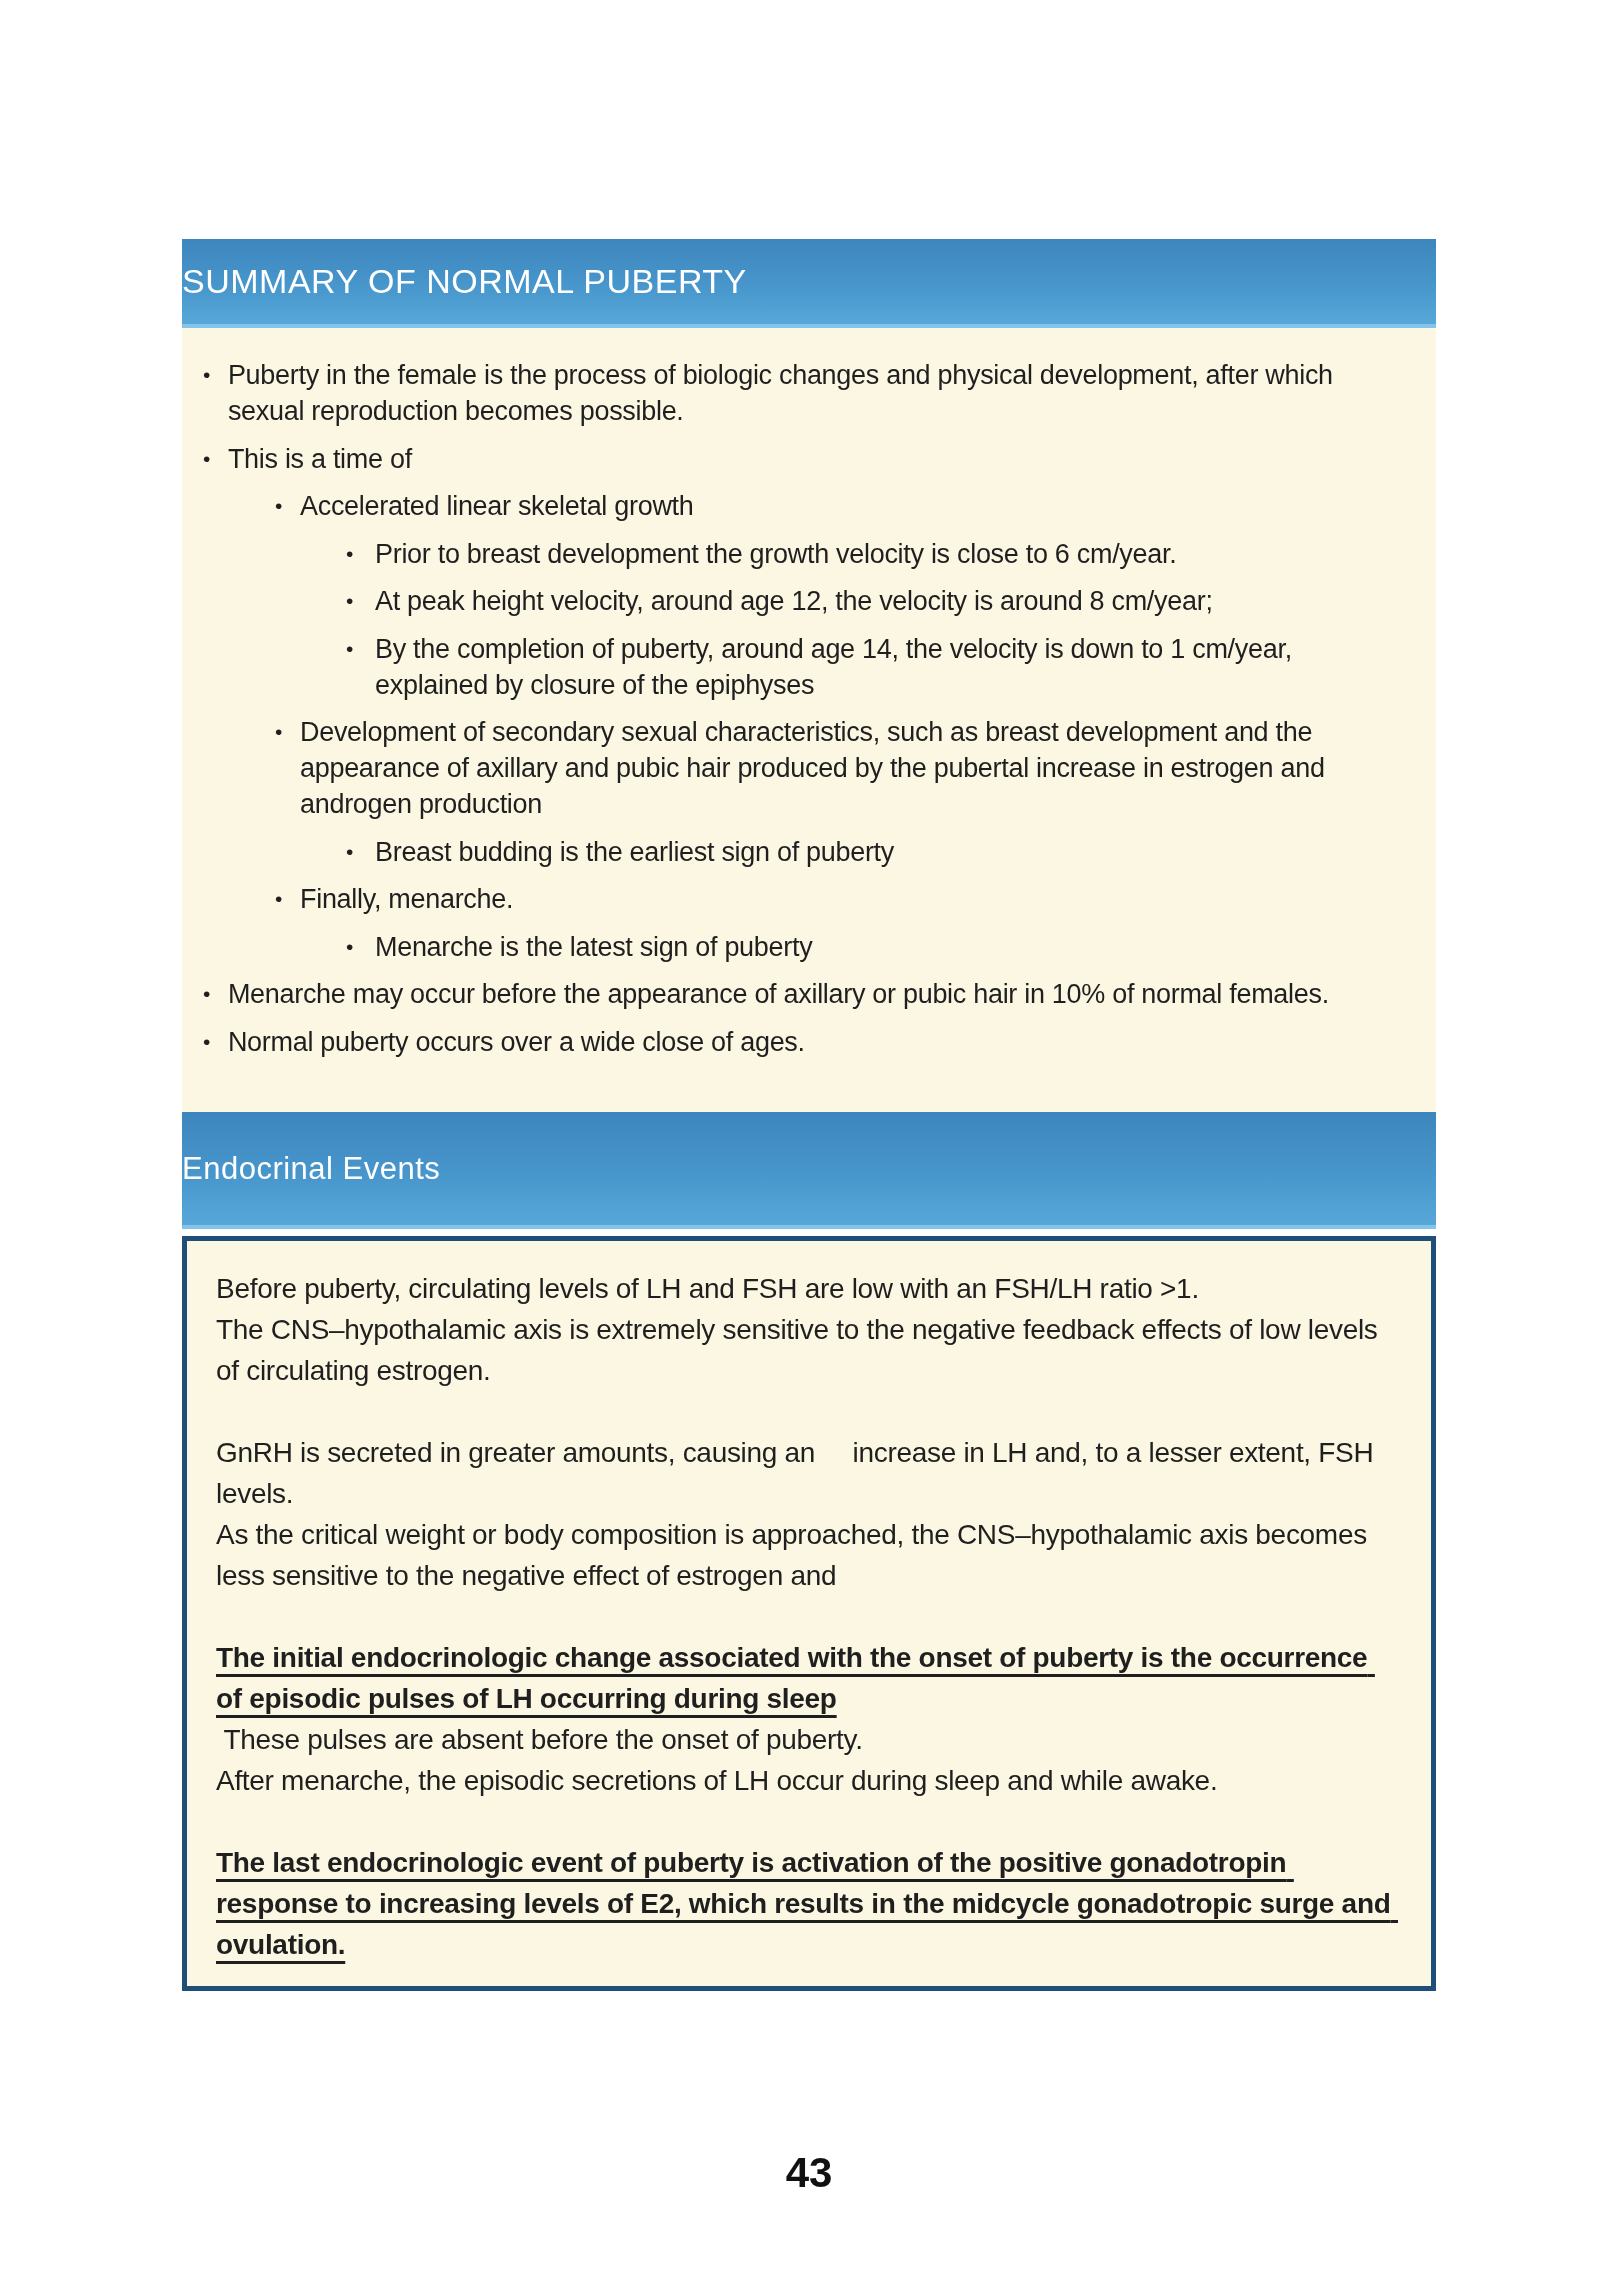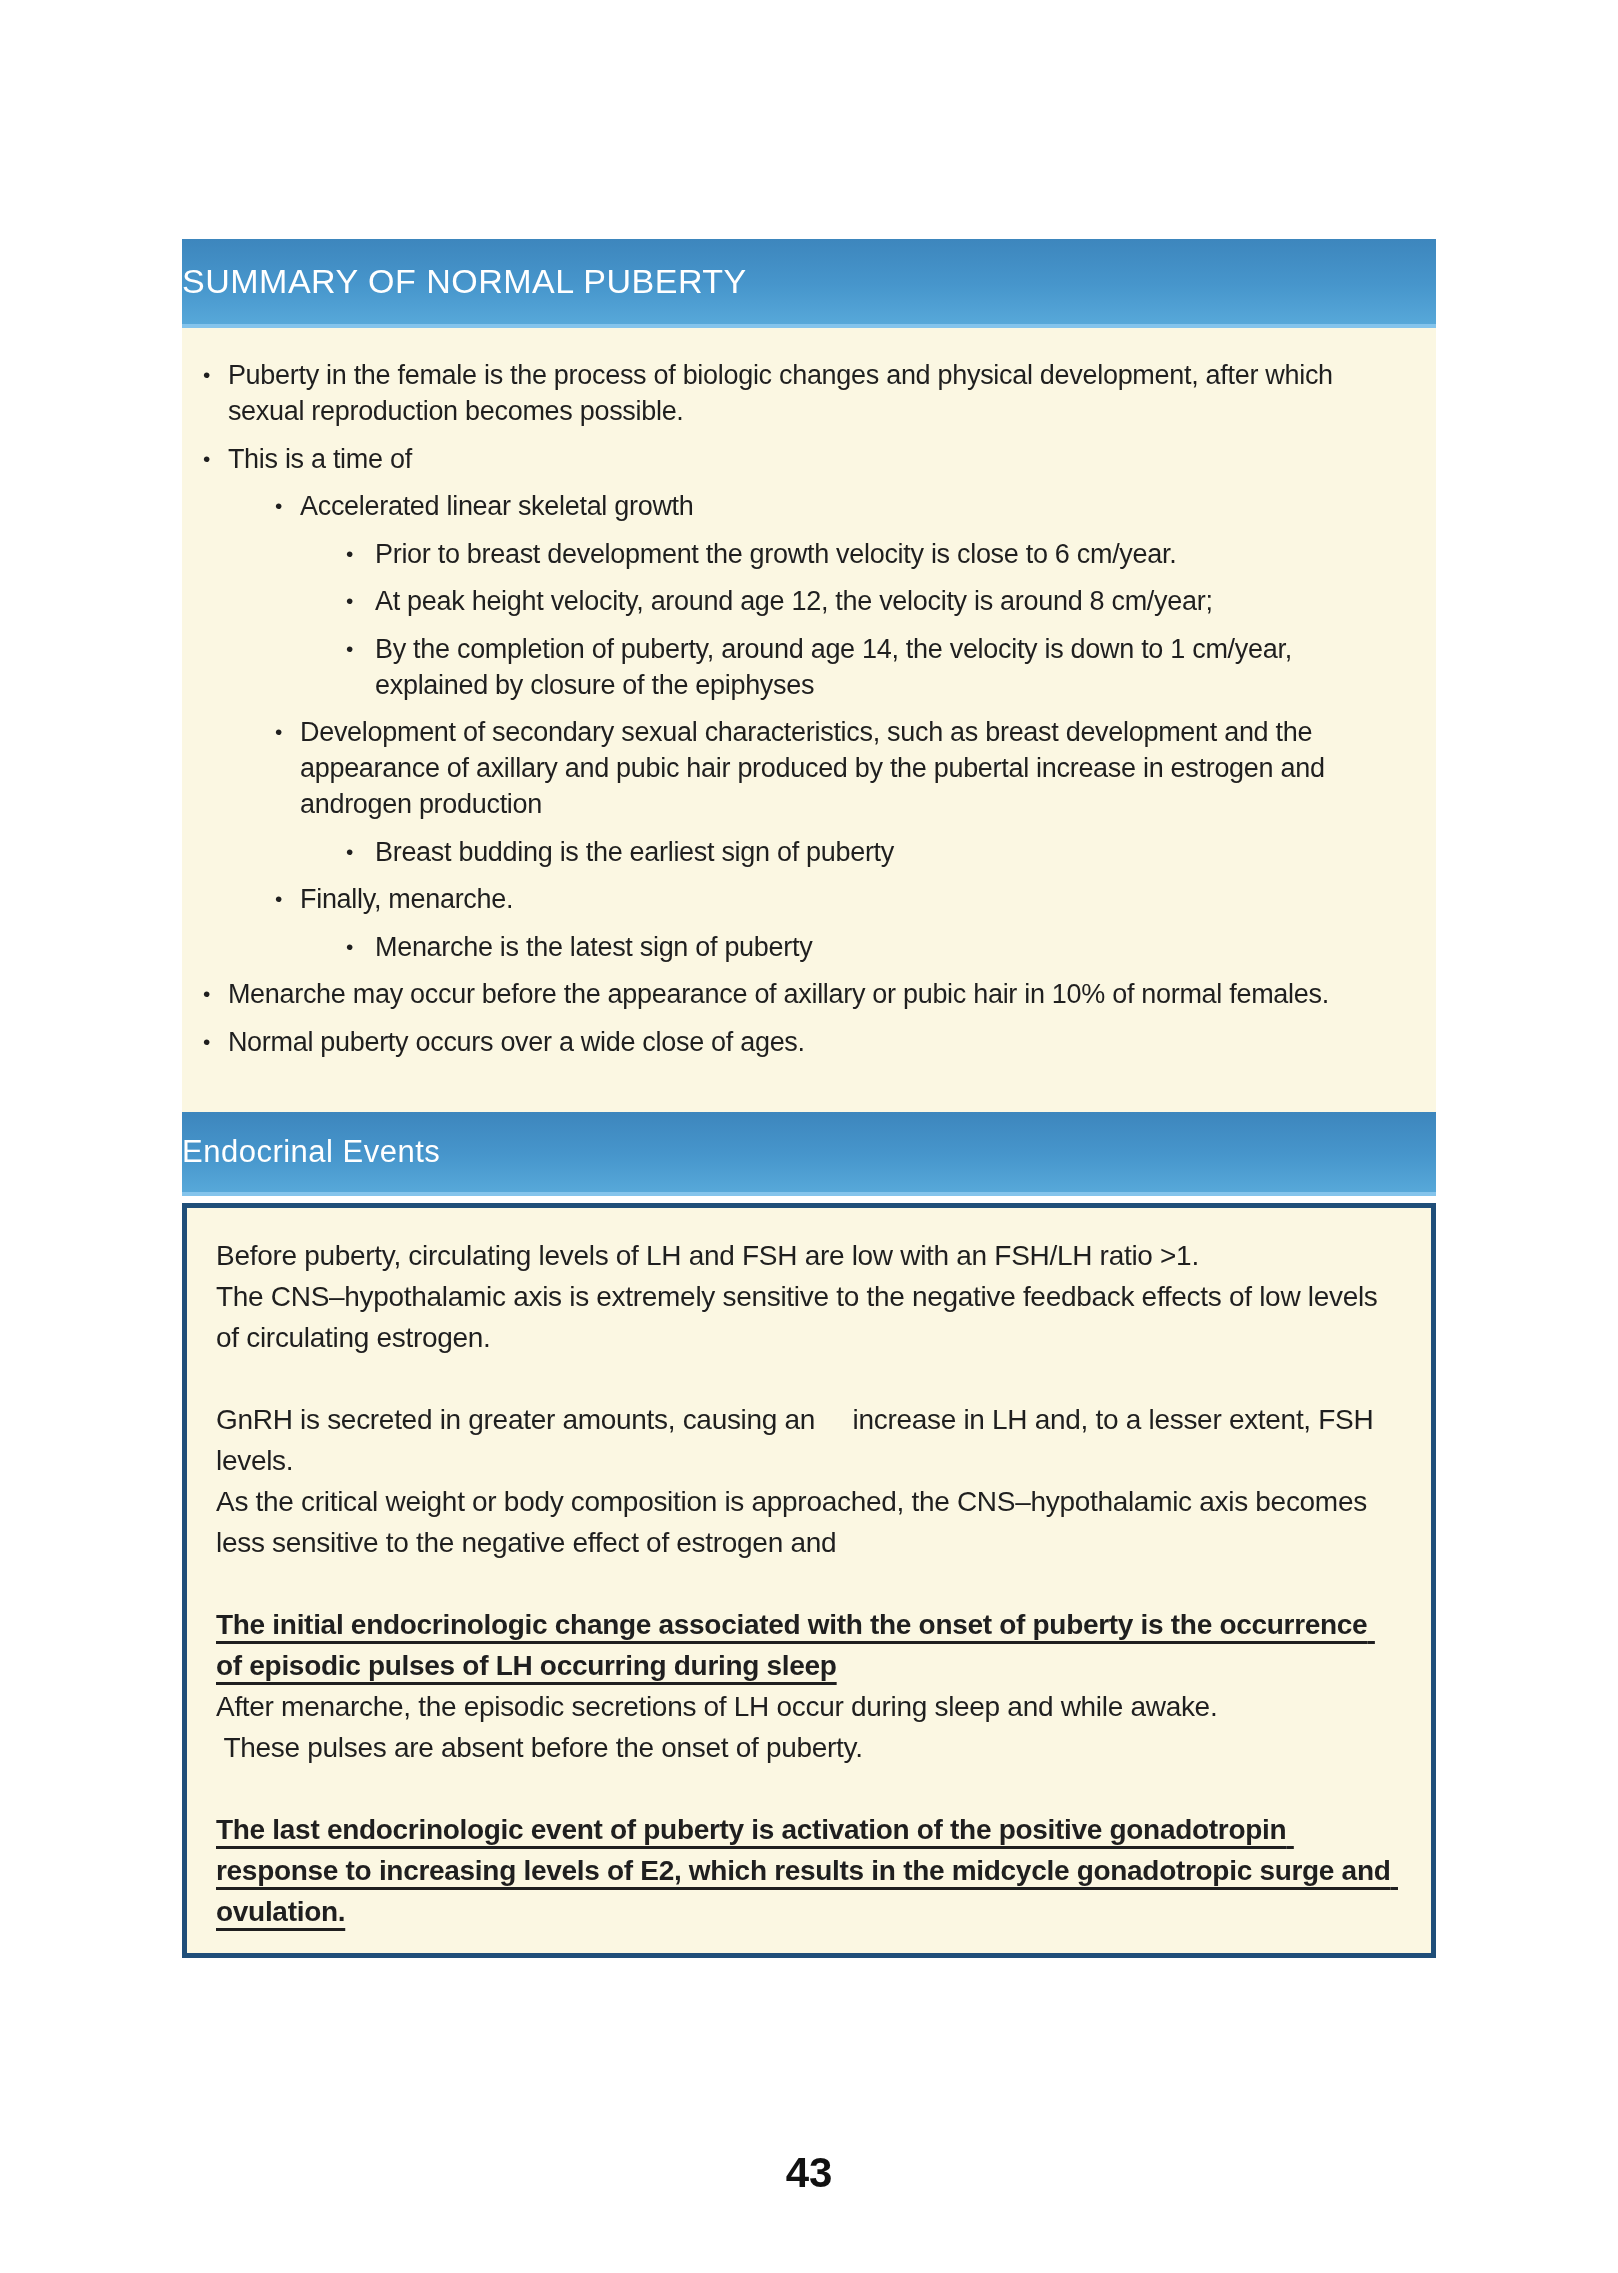--- a/index.html
+++ b/index.html
@@ -18,21 +18,21 @@
     background:linear-gradient(to bottom, var(--bar_top,#3d86bd) 0%, var(--bar_mid,#4796cc) 55%, var(--bar_bottom,#57a8d9) 100%);
     border-bottom:4.8px solid var(--bar_edge,#84c4ec);
     display:flex;align-items:center;
   }
   .bar-title{
     color:#ffffff;
     font-size:34px;
     letter-spacing:0.5px;
     white-space:nowrap;
   }
-  .bar2{height:84px;}
+  .bar2{height:117px;}
   .bar2 .bar-title{font-size:31px;}
   .box1{
     box-sizing:border-box;
     background:var(--cream,#fbf7e2);
     height:784px;
     padding:29px 38px 0 19px;
     overflow:hidden;
   }
   .bullet-row{
     display:flex;
@@ -156,22 +156,22 @@
 
     <div class="box2">
       <div>
           <p class="para normal">Before puberty, circulating levels of LH and FSH are low with an FSH/LH ratio &gt;1.</p>
           <p class="para normal">The CNS–hypothalamic axis is extremely sensitive to the negative feedback effects of low levels of circulating estrogen.</p>
           <p class="para blank"></p>
           <p class="para normal">GnRH is secreted in greater amounts, causing an     increase in LH and, to a lesser extent, FSH levels.</p>
           <p class="para normal">As the critical weight or body composition is approached, the CNS–hypothalamic axis becomes less sensitive to the negative effect of estrogen and</p>
           <p class="para blank"></p>
           <p class="para bold-underline">The initial endocrinologic change associated with the onset of puberty is the occurrence of episodic pulses of LH occurring during sleep</p>
+          <p class="para normal"> These pulses are absent before the onset of puberty.</p>
           <p class="para normal">After menarche, the episodic secretions of LH occur during sleep and while awake.</p>
-          <p class="para normal"> These pulses are absent before the onset of puberty.</p>
           <p class="para blank"></p>
           <p class="para bold-underline">The last endocrinologic event of puberty is activation of the positive gonadotropin response to increasing levels of E2, which results in the midcycle gonadotropic surge and ovulation.</p>
         </div>
     </div>
 
   </div>
 
   <div class="pagenum">43</div>
 </div>
 

